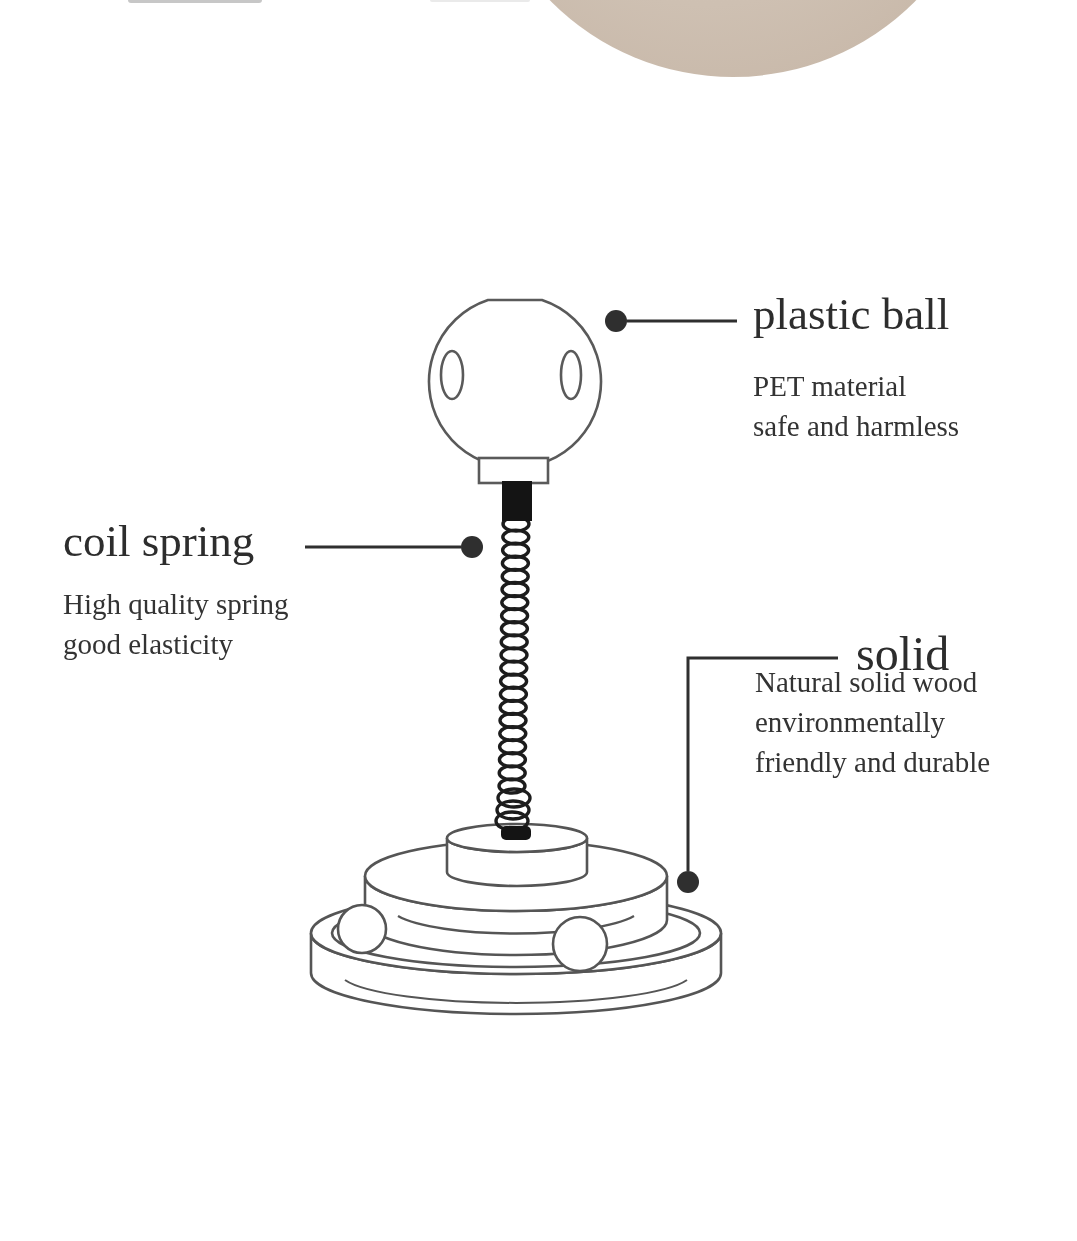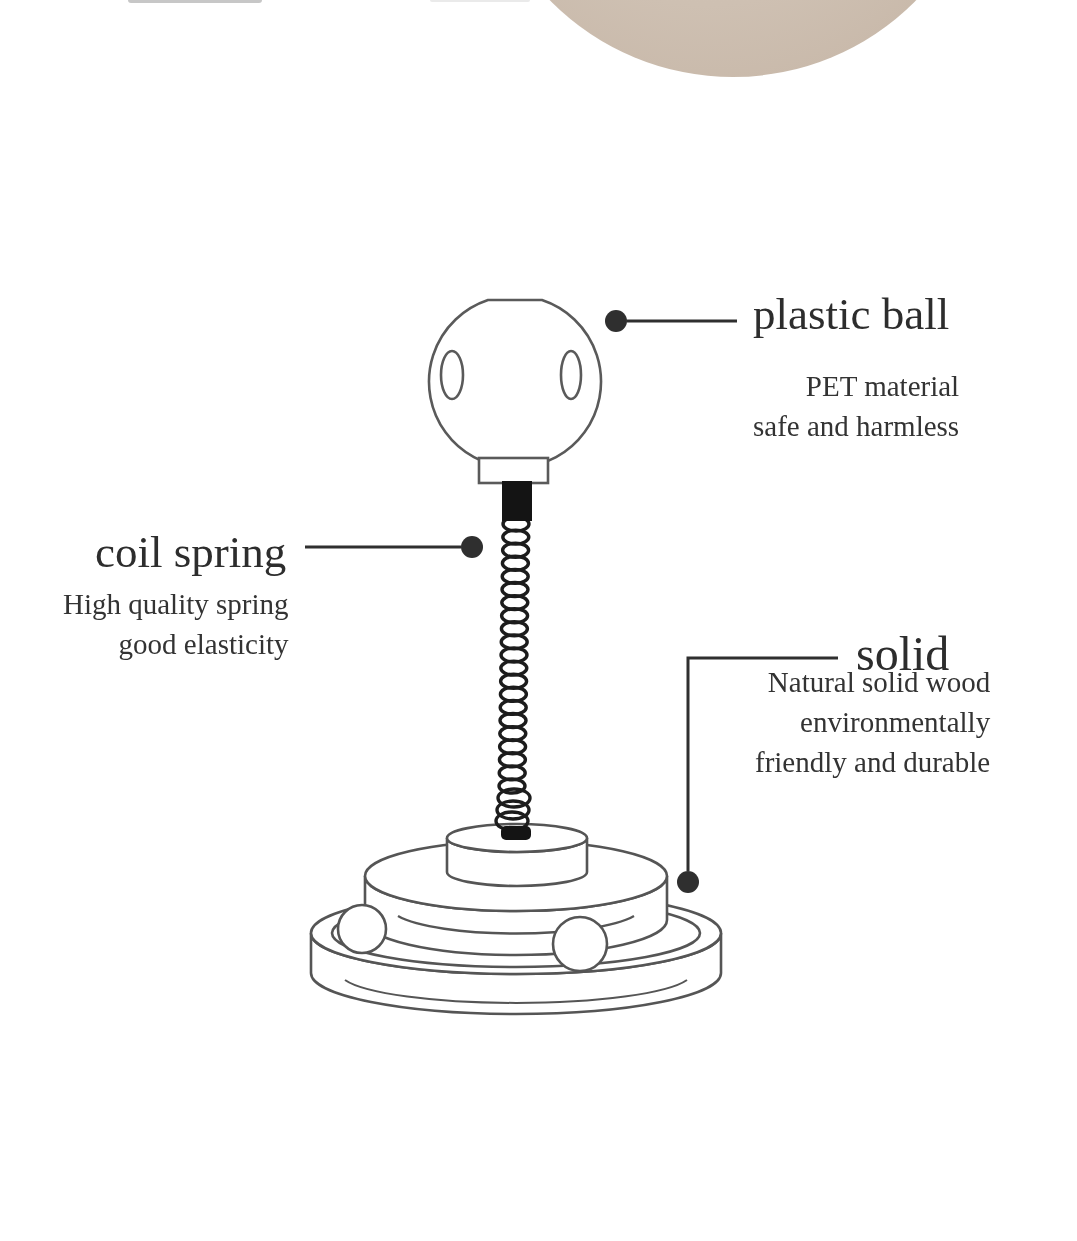--- a/index.html
+++ b/index.html
@@ -23,24 +23,24 @@
     background:#8f8f8f;opacity:.5;border-radius:0 0 3px 3px;
   }
   .edge-artifact-2{
     position:absolute;left:430px;top:0;width:100px;height:2px;
     background:#aaaaaa;opacity:.25;border-radius:0 0 2px 2px;
   }
   svg.drawing{position:absolute;left:0;top:0;}
   .label{position:absolute;white-space:pre-line;}
   .label-title{font-size:45px;line-height:1.1;color:#2d2d2d;}
   .label-title.base-title{font-size:48px;}
-  .label-desc{font-size:29px;line-height:1.38;color:#333333;text-align:right;}
+  .label-desc{font-size:29px;line-height:1.38;color:#333333;}
   .t-ball-title{left:753px;top:290px;}
   .t-ball-desc{left:753px;top:366px;}
-  .t-coil-title{left:63px;top:528px;margin-left:32px;}
+  .t-coil-title{left:63px;top:517px;}
   .t-coil-desc{left:63px;top:584px;font-family:Liberation Serif, serif;}
   .t-base-title{left:856px;top:628px;}
   .t-base-desc{left:755px;top:662px;}
 </style>
 </head>
 <body>
 
 <div class="stage">
 
   <div class="beige-disc"></div>

